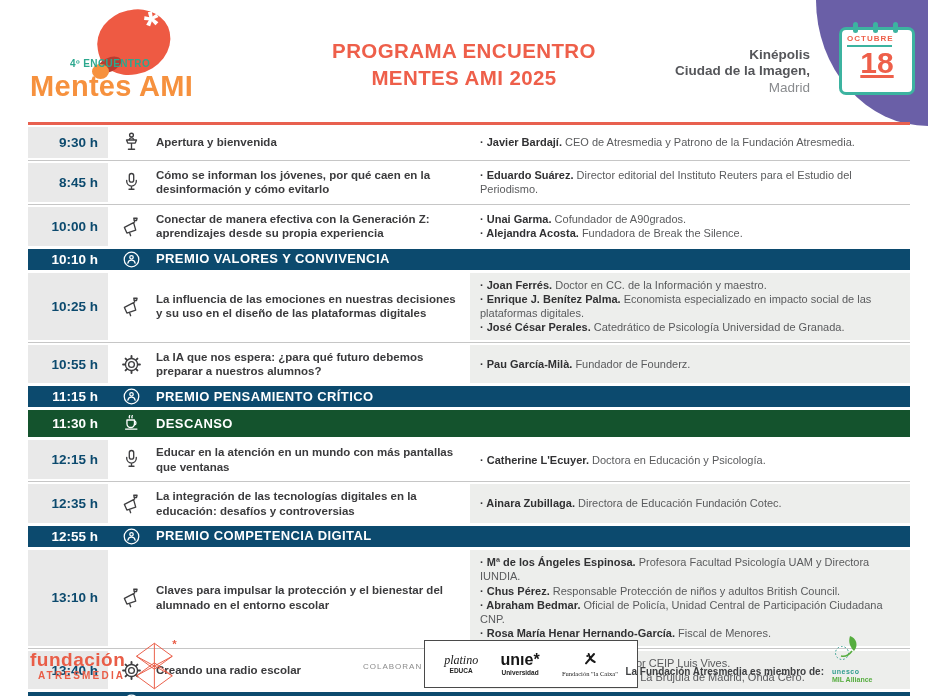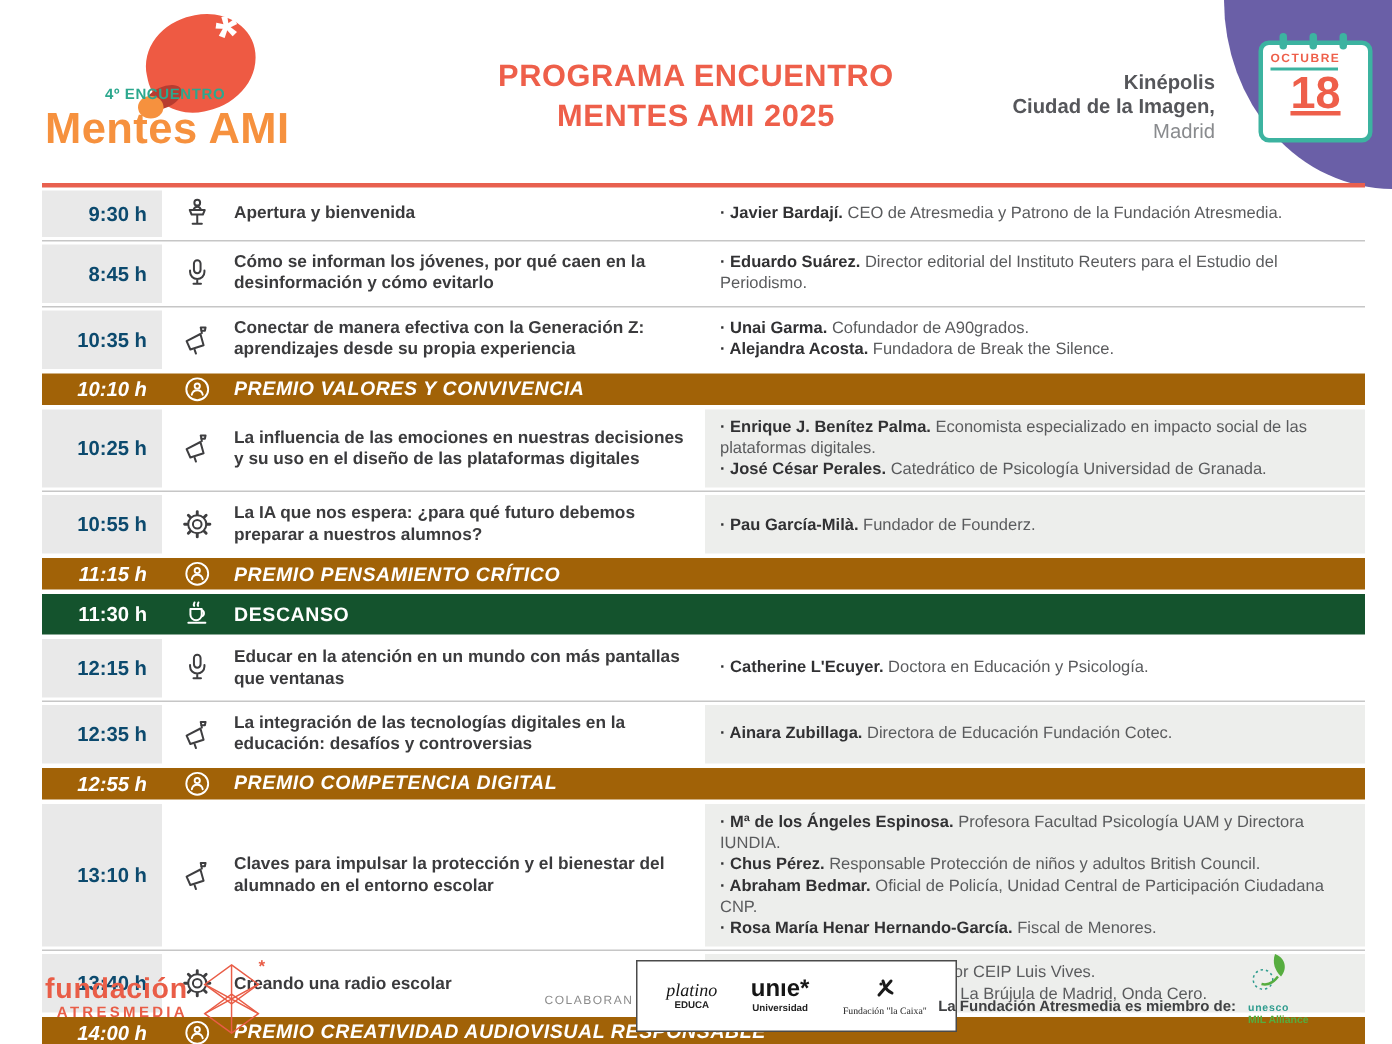--- a/index.html
+++ b/index.html
@@ -32,21 +32,21 @@
   .time-cell{width:80px;background:#e9e9e9;justify-content:flex-end;padding:5px 10px 5px 0;box-sizing:border-box;color:#0c4a6e;font-weight:bold;font-size:13.5px;white-space:nowrap;}
   .icon-cell{width:46px;justify-content:center;padding:4px 0;}
   .title-cell{flex:1;padding:5px 14px 5px 2px;color:#3b3b3d;font-weight:bold;font-size:11.5px;line-height:1.25;}
   .spk-cell{width:440px;box-sizing:border-box;padding:5px 8px 5px 10px;flex-direction:column;justify-content:center;align-items:flex-start;}
   .spk-cell.shaded{background:#edeeec;}
   .spk-line{font-size:11px;line-height:1.3;color:#5a5b5d;}
   .spk-line::before{content:"· ";font-weight:bold;color:#313133;}
   .spk-line b{color:#313133;}
   .divider{height:1px;background:#c6c6c6;margin:2px 0;}
   .row.banner{margin:3px 0;align-items:center;}
-  .banner-teal{background:#a16207;height:21px;font-style:italic;}
+  .banner-teal{background:#0c4a6e;height:21px;}
   .banner-red{background:#14532d;height:27px;}
   .row.banner .time-cell{background:transparent;color:#fff;padding-top:0;padding-bottom:0;}
   .row.banner .title-cell{color:#fff;font-size:13px;letter-spacing:.4px;padding-top:0;padding-bottom:0;}
   .banner-red .title-cell{font-size:14px;}
   .ic{display:inline-flex;}
   .ic svg{display:block;}
 
   
   .f-logo{position:absolute;left:30px;top:640px;display:flex;align-items:flex-start;}
   .f-logo-text{text-align:right;margin-right:8px;margin-top:10px;}
@@ -126,21 +126,21 @@
             </svg>
           </span>
         </div>
         <div class="cell title-cell">Cómo se informan los jóvenes, por qué caen en la desinformación y cómo evitarlo</div>
         <div class="cell spk-cell">
           <div class="spk-line"><b>Eduardo Suárez.</b> <span>Director editorial del Instituto Reuters para el Estudio del Periodismo.</span></div>
         </div>
       </div>
       <div class="divider"></div>
       <div class="row session">
-        <div class="cell time-cell">10:35 h</div>
+        <div class="cell time-cell">10:00 h</div>
         <div class="cell icon-cell">
           <span class="ic">
             <svg width="23" height="23" viewBox="0 0 24 24" fill="none" stroke="#3e3e40" stroke-width="1.4" stroke-linecap="round" stroke-linejoin="round">
               <path d="M4.6 13 L14.2 8 L16.4 15.8 L7.2 18.8 Z"></path>
               <path d="M10.2 19 l.9 2.6"></path>
               <path d="M15.2 7.4 L14.4 3.4 h3.4 l-.5 2.3 h-2.6"></path>
             </svg>
           </span>
         </div>
         <div class="cell title-cell">Conectar de manera efectiva con la Generación Z: aprendizajes desde su propia experiencia</div>
@@ -168,20 +168,21 @@
           <span class="ic">
             <svg width="23" height="23" viewBox="0 0 24 24" fill="none" stroke="#3e3e40" stroke-width="1.4" stroke-linecap="round" stroke-linejoin="round">
               <path d="M4.6 13 L14.2 8 L16.4 15.8 L7.2 18.8 Z"></path>
               <path d="M10.2 19 l.9 2.6"></path>
               <path d="M15.2 7.4 L14.4 3.4 h3.4 l-.5 2.3 h-2.6"></path>
             </svg>
           </span>
         </div>
         <div class="cell title-cell">La influencia de las emociones en nuestras decisiones y su uso en el diseño de las plataformas digitales</div>
         <div class="cell spk-cell shaded">
+          <div class="spk-line"><b>Joan Ferrés.</b> <span>Doctor en CC. de la Información y maestro.</span></div>
           <div class="spk-line"><b>Enrique J. Benítez Palma.</b> <span>Economista especializado en impacto social de las plataformas digitales.</span></div>
           <div class="spk-line"><b>José César Perales.</b> <span>Catedrático de Psicología Universidad de Granada.</span></div>
         </div>
       </div>
       <div class="divider"></div>
       <div class="row session">
         <div class="cell time-cell">10:55 h</div>
         <div class="cell icon-cell">
           <span class="ic">
             <svg width="23" height="23" viewBox="0 0 24 24" fill="none" stroke="#3e3e40" stroke-width="1.4" stroke-linecap="round">

